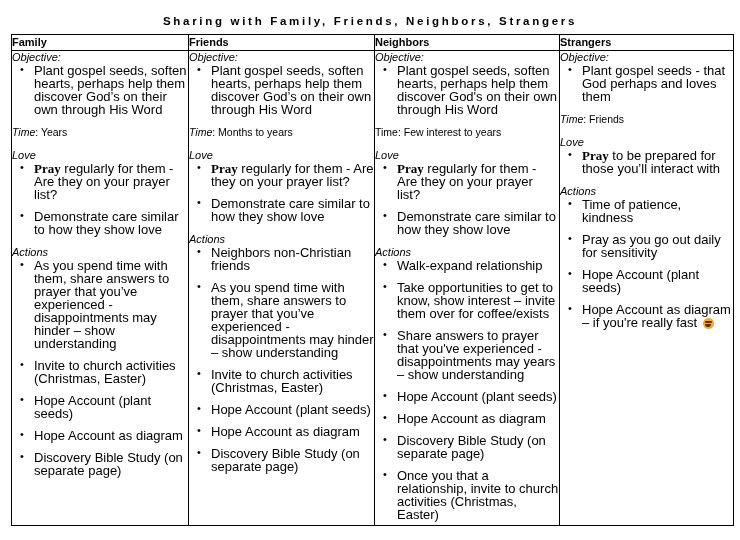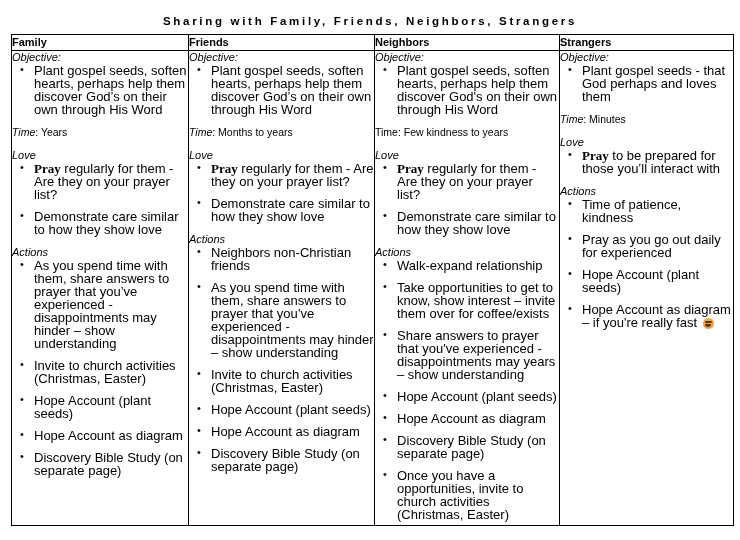--- a/index.html
+++ b/index.html
@@ -202,56 +202,56 @@
               <li>Hope Account as diagram</li>
               <li>Discovery Bible Study (on separate page)</li>
             </ul>
           </td>
         <td class="col3 body-cell">
             <div class="sec-head">Objective:</div>
             <ul class="bullets">
               <li>Plant gospel seeds, soften hearts, perhaps help them discover God's on their own through His Word</li>
             </ul>
             <div class="gap-md"></div>
-            <div class="time-line"><span class="lbl-n">Time</span><span>: Few kindness to years</span></div>
+            <div class="time-line"><span class="lbl-n">Time</span><span>: Few interest to years</span></div>
             <div class="gap-md"></div>
             <div class="sec-head">Love</div>
             <ul class="bullets">
               <li><span class="b">Pray</span> regularly for them - Are they on your prayer list?</li>
               <li>Demonstrate care similar to how they show love</li>
             </ul>
             <div class="gap-md"></div>
             <div class="sec-head">Actions</div>
             <ul class="bullets">
               <li>Walk-expand relationship</li>
               <li>Take opportunities to get to know, show interest – invite them over for coffee/exists</li>
               <li>Share answers to prayer that you've experienced - disappointments may years – show understanding</li>
               <li>Hope Account (plant seeds)</li>
               <li>Hope Account as diagram</li>
               <li>Discovery Bible Study (on separate page)</li>
-              <li>Once you have a opportunities, invite to church activities (Christmas, Easter)</li>
+              <li>Once you that a relationship, invite to church activities (Christmas, Easter)</li>
             </ul>
           </td>
         <td class="col4 body-cell">
             <div class="sec-head">Objective:</div>
             <ul class="bullets">
               <li>Plant gospel seeds - that God perhaps and loves them</li>
             </ul>
             <div class="gap-md"></div>
-            <div class="time-line"><span class="lbl-i">Time</span><span>: Minutes</span></div>
+            <div class="time-line"><span class="lbl-i">Time</span><span>: Friends</span></div>
             <div class="gap-md"></div>
             <div class="sec-head">Love</div>
             <ul class="bullets">
               <li><span class="b">Pray</span> to be prepared for those you’ll interact with</li>
             </ul>
             <div class="gap-md"></div>
             <div class="sec-head">Actions</div>
             <ul class="bullets">
               <li>Time of patience, kindness</li>
-              <li>Pray as you go out daily for experienced</li>
+              <li>Pray as you go out daily for sensitivity</li>
               <li>Hope Account (plant seeds)</li>
               <li>Hope Account as diagram – if you're really fast <span class="emoji"></span></li>
             </ul>
           </td>
       </tr>
     </tbody>
   </table>
 
 </div>
 

